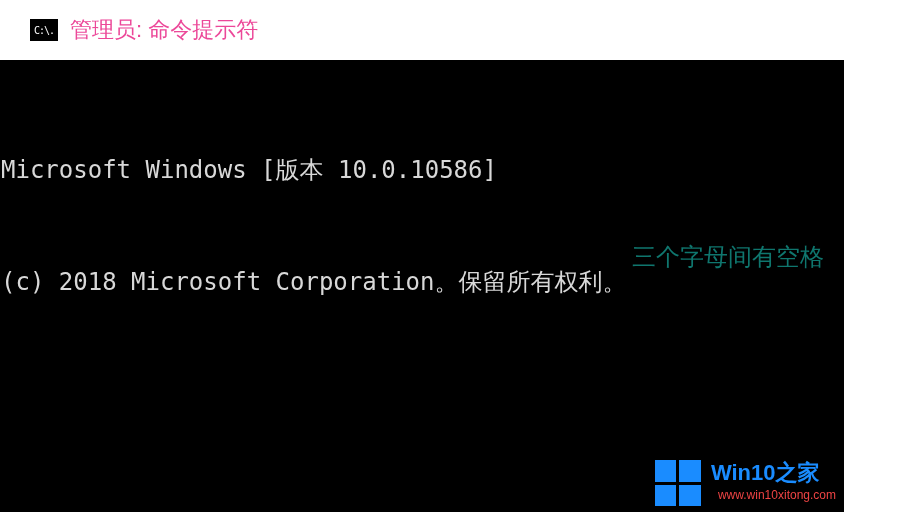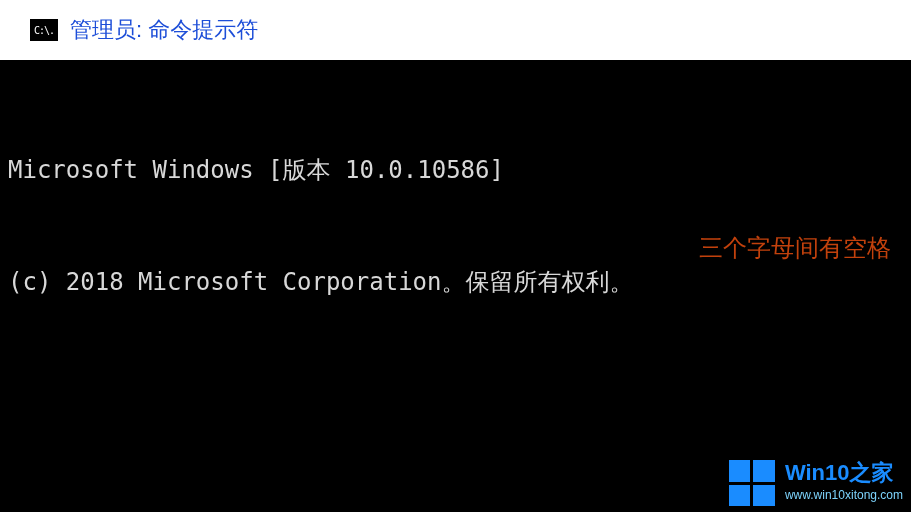--- a/index.html
+++ b/index.html
@@ -26,49 +26,49 @@
       display: flex;
       align-items: center;
       justify-content: center;
       color: #fff;
       font-size: 10px;
       font-family: monospace;
       letter-spacing: -1px;
     }
     .titlebar-text {
       font-size: 22px;
-      color: #1d4ed8;
+      color: #ec4899;
       font-family: "Microsoft YaHei", "SimSun", sans-serif;
     }
     .terminal {
       background: #000;
-      width: 911px;
+      width: 844px;
       height: 452px;
-      padding: 18px 8px;
+      padding: 18px 1px;
       color: #d8d8d8;
       font-family: "NSimSun", "SimSun", "Consolas", monospace;
       font-size: 24px;
       line-height: 1.55;
       position: relative;
       white-space: pre;
     }
     .line { white-space: pre; }
     .highlight-box {
       border: 2px solid #a30000;
       display: inline-block;
       padding: 0 4px;
       margin-left: -4px;
     }
     .annotation {
       position: absolute;
       right: 20px;
-      top: 170px;
-      color: #c2410c;
+      top: 180px;
+      color: #0f766e;
       font-size: 24px;
-      font-family: Liberation Serif, serif;
+      font-family: Liberation Mono, monospace;
     }
     .watermark {
       position: absolute;
       right: 8px;
       bottom: 6px;
       display: flex;
       align-items: center;
       gap: 10px;
     }
     .watermark-logo {
@@ -80,21 +80,21 @@
       gap: 3px;
     }
     .watermark-logo div { background: #1a8cff; }
     .watermark-text {
       display: flex;
       flex-direction: column;
       color: #1a8cff;
       font-family: "Microsoft YaHei", Arial, sans-serif;
     }
     .watermark-title { font-size: 22px; font-weight: bold; line-height: 1; }
-    .watermark-url { font-size: 12px; color: #7dd3fc; margin-top: 2px; }
+    .watermark-url { font-size: 12px; color: #ef4444; margin-top: 2px; margin-left: 7px; }
     .spacer { height: 18px; }
   </style>
 </head>
 <body>
 
 <div class="titlebar">
   <div class="titlebar-icon">
       <span>C:\.</span>
     </div>
   <div class="titlebar-text">管理员: 命令提示符</div>

